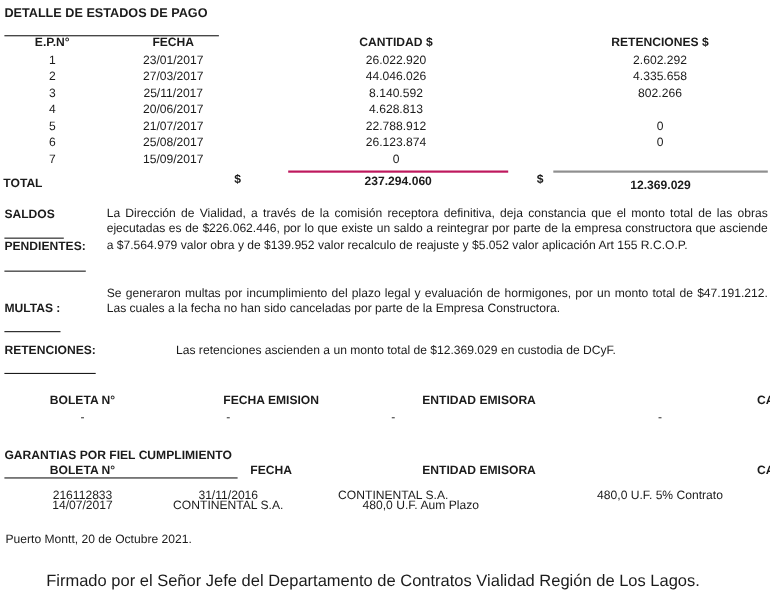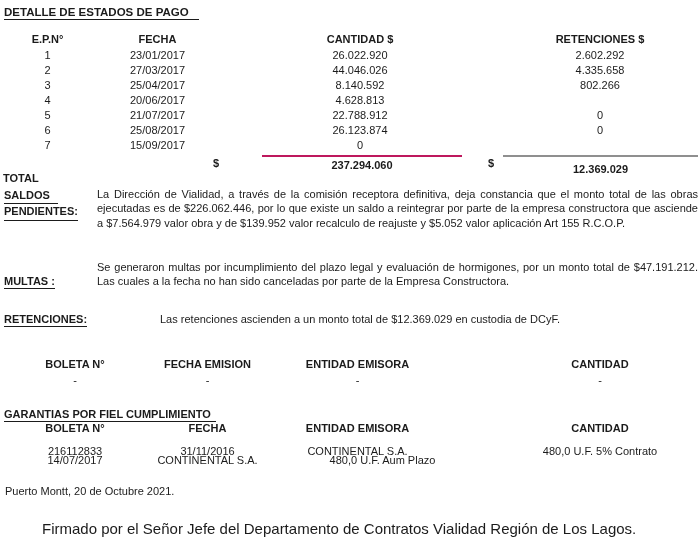--- a/index.html
+++ b/index.html
@@ -1,34 +1,34 @@
 <!DOCTYPE html>
 <html><head>
 <meta charset="utf-8">
 <style>
   html,body { margin:0; padding:0; background:#ffffff; }
   .page {
     position:relative; width:700px; height:544px; background:#ffffff;
     font-family:"Liberation Sans", sans-serif; font-size:11px; color:#1b1b1b;
     overflow:hidden;
   }
-  .u { border-bottom:1.5px solid #1b1b1b; padding-bottom:1px; }
+  .u { border-bottom:1.5px solid #1b1b1b; padding-bottom:14px; }
 
   .doc-title { position:absolute; left:4px; top:6px; font-weight:bold; font-size:11.5px; padding-right:10px; }
 
   
   .pay-grid { display:grid; grid-template-columns:95px 125px 280px 200px; width:700px; }
   .pay-grid span { text-align:center; }
   .pay-header { position:absolute; left:0; top:33px; font-weight:bold; }
   .pay-rows { position:absolute; left:0; top:48px; }
   .prow { display:grid; grid-template-columns:95px 125px 280px 200px; height:15px; line-height:15px; }
   .prow span { text-align:center; }
 
   .total-row { position:absolute; left:0; top:154px; width:700px; height:18px; font-weight:bold; }
-  .total-row .tlabel   { position:absolute; left:3px;  top:18px; }
+  .total-row .tlabel   { position:absolute; left:3px;  top:7px; }
   .total-row .tdollar1 { position:absolute; left:213px; top:3px; }
   .total-row .tcant    { position:absolute; left:262px; width:200px; top:1px; border-top:2px solid #be185d; text-align:center; padding-top:2px; }
   .total-row .tdollar2 { position:absolute; left:488px; top:3px; }
   .total-row .tret     { position:absolute; left:503px; width:195px; top:1px; border-top:2px solid #8f8f8f; text-align:center; padding-top:6px; }
 
   
   .saldos-label { position:absolute; left:4px; top:188px; font-weight:bold; line-height:14.3px; }
   .saldos-label span { display:inline-block; }
   .para { text-align:justify; line-height:14.3px; }
   .saldos-text { position:absolute; left:97px; top:187px; width:601px; }
@@ -37,21 +37,21 @@
   .ret-label { position:absolute; left:4px; top:313px; font-weight:bold; }
   .ret-text { position:absolute; left:160px; top:313px; }
 
   
   .g-title { position:absolute; left:4px; font-weight:bold; padding-right:5px; }
   .g-title.canje { top:344px; }
   .g-title.fiel  { top:408px; }
   .g-grid { position:absolute; left:0; width:700px; display:grid; grid-template-columns:150px 115px 185px 250px; }
   .g-grid span { text-align:center; }
   .g-grid span:last-child { padding-left:50px; box-sizing:border-box; }
-  .g-header { font-weight:bold; }
+  .g-header { font-weight:bold;gap:39px; }
   .canje-header { top:358px; }
   .canje-row1 { top:374px; }
   .fiel-header { top:422px; }
   .fiel-row1 { top:445px; }
   .fiel-row2 { top:454px; }
 
   .footer-place { position:absolute; left:5px; top:485px; }
   .footer-sign  { position:absolute; left:42px; top:520px; font-size:15px; }
 </style>
 </head>
@@ -76,21 +76,21 @@
       <span>2.602.292</span>
     </div>
     <div class="prow">
       <span>2</span>
       <span>27/03/2017</span>
       <span>44.046.026</span>
       <span>4.335.658</span>
     </div>
     <div class="prow">
       <span>3</span>
-      <span>25/04/2017</span>
+      <span>25/11/2017</span>
       <span>8.140.592</span>
       <span>802.266</span>
     </div>
     <div class="prow">
       <span>4</span>
       <span>20/06/2017</span>
       <span>4.628.813</span>
     </div>
     <div class="prow">
       <span>5</span>

